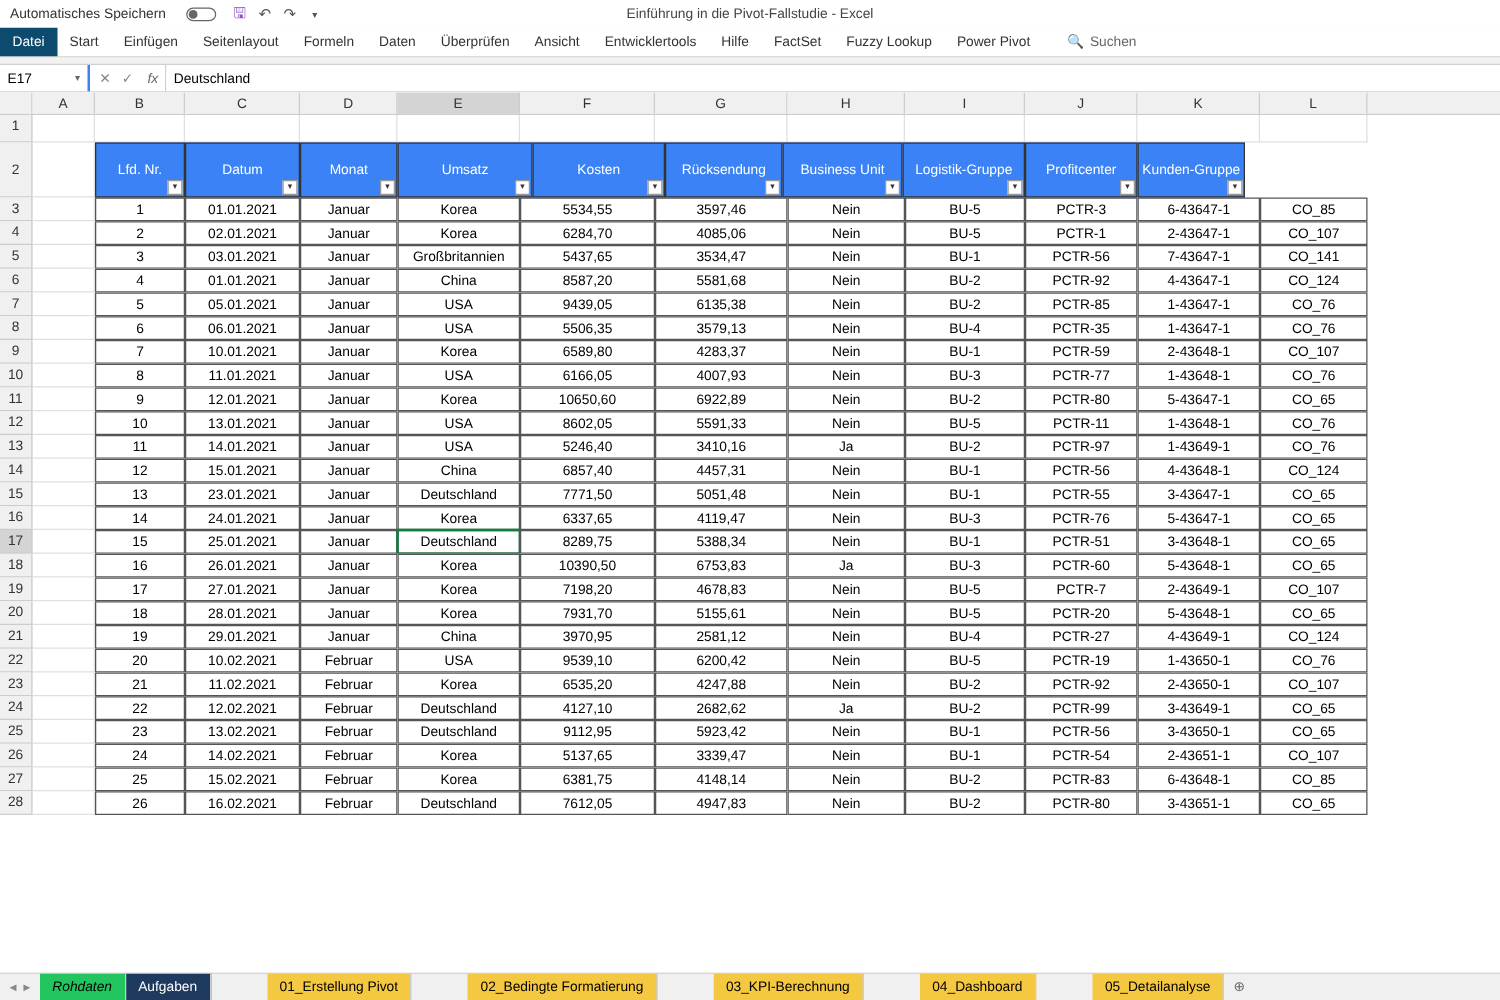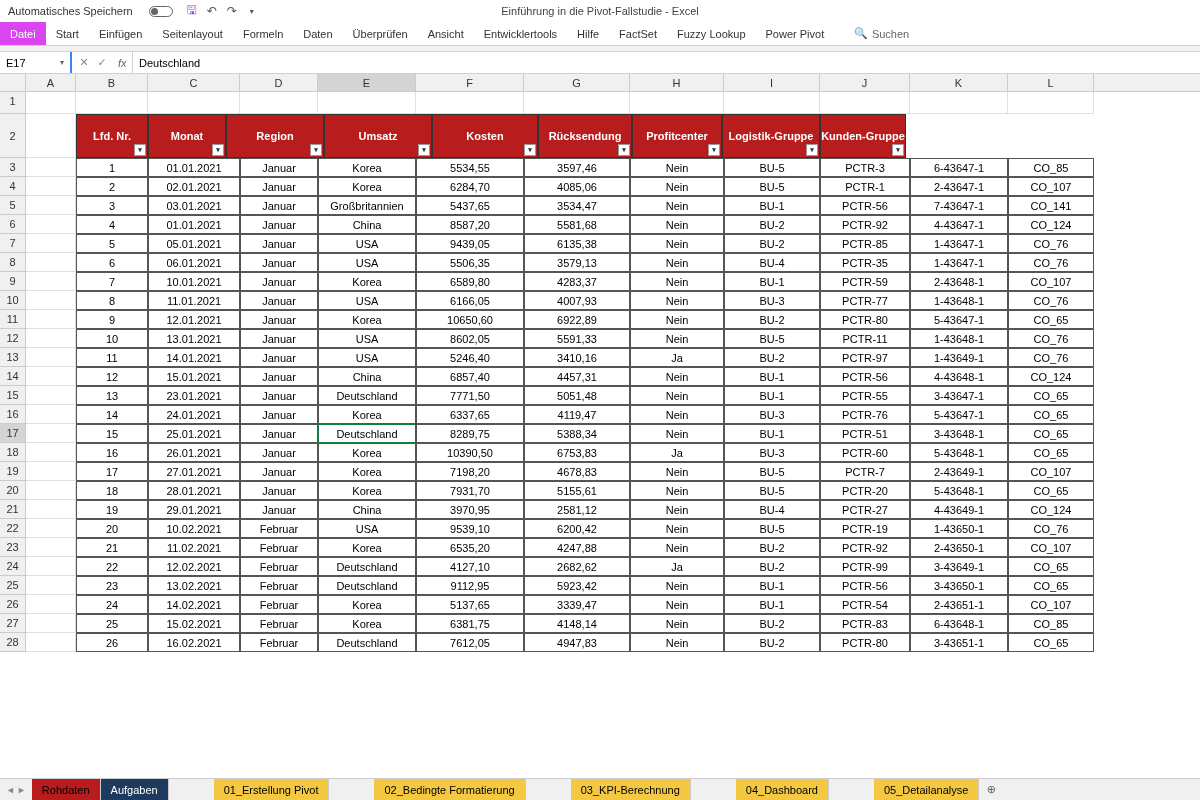--- a/index.html
+++ b/index.html
@@ -11,21 +11,21 @@
 .toggle { width: 24px; height: 11px; border: 1px solid #666; border-radius: 6px; position: relative; display: inline-block; }
 .toggle::after { content: ''; position: absolute; width: 7px; height: 7px; border-radius: 50%; background: #666; top: 1px; left: 1px; }
 .qat { display: flex; gap: 6px; margin-left: 12px; align-items: center; }
 .qat-icon { width: 14px; height: 14px; display: flex; align-items: center; justify-content: center; font-size: 12px; color: #555; cursor: pointer; }
 .save-icon { color: #8e4ec6; }
 .doc-title { position: absolute; left: 50%; transform: translateX(-50%); font-size: 11px; color: #444; }
 
 
 .ribbon-tabs { height: 24px; background: #fff; display: flex; align-items: center; border-bottom: 1px solid #d0d0d0; font-size: 11px; }
 .ribbon-tab { padding: 0 10px; height: 100%; display: flex; align-items: center; cursor: pointer; color: #333; }
-.ribbon-tab.active { background: #d946ef; color: #fff; }
+.ribbon-tab.active { background: #0c4a6e; color: #fff; }
 .search-box { margin-left: 20px; display: flex; align-items: center; gap: 4px; color: #666; font-size: 11px; }
 
 
 .ribbon-content { height: 6px; background: #f3f2f1; border-bottom: 1px solid #d0d0d0; }
 
 
 .formula-bar { height: 22px; background: #fff; display: flex; align-items: center; border-bottom: 1px solid #d0d0d0; font-size: 11px; }
 .name-box { width: 72px; border-right: 2px solid #3b82f6; padding: 0 6px; height: 100%; display: flex; align-items: center; position: relative; }
 .name-box-dd { font-size: 8px; color: #666; margin-left: auto; }
 .fx-btns { display: flex; gap: 2px; padding: 0 4px; border-right: 1px solid #d0d0d0; height: 100%; align-items: center; }
@@ -44,38 +44,38 @@
 
 
 .row { display: flex; height: 19px; }
 .row-h { width: 26px; border-right: 1px solid #ccc; border-bottom: 1px solid #ccc; background: #f0f0f0; text-align: center; font-size: 11px; color: #333; line-height: 19px; }
 .row-h.sel { background: #d4d4d4; }
 .cell { border-right: 1px solid #e0e0e0; border-bottom: 1px solid #e0e0e0; font-size: 11px; line-height: 19px; padding: 0 4px; overflow: hidden; white-space: nowrap; }
 
 
 .row1 { height: 22px; }
 .row2 { height: 44px; }
-.thead { background: #b91c1c; color: #fff; font-weight: 700; text-align: center; border: 1px solid #333; display: flex; align-items: center; justify-content: center; position: relative; font-size: 11px; line-height: 1.1; }
+.thead { background: #3b82f6; color: #fff; font-weight: 400; text-align: center; border: 1px solid #333; display: flex; align-items: center; justify-content: center; position: relative; font-size: 11px; line-height: 1.1; }
 .thead .filter { position: absolute; right: 1px; bottom: 1px; width: 12px; height: 12px; background: #fff; border: 1px solid #999; font-size: 7px; color: #333; display: flex; align-items: center; justify-content: center; cursor: pointer; }
 .tcell { border: 1px solid #555; text-align: center; background: #fff; }
 .selected-cell { outline: 2px solid #107c41; outline-offset: -1px; }
 
 
 .cA { width: 50px; } .cB { width: 72px; } .cC { width: 92px; } .cD { width: 78px; }
 .cE { width: 98px; } .cF { width: 108px; } .cG { width: 106px; } .cH { width: 94px; }
 .cI { width: 96px; } .cJ { width: 90px; } .cK { width: 98px; } .cL { width: 86px; }
 
 
 .sheet-tabs { height: 22px; background: #f0f0f0; display: flex; align-items: center; border-top: 1px solid #ccc; font-size: 11px; }
 .sheet-nav { display: flex; gap: 2px; padding: 0 6px; }
 .sheet-nav span { cursor: pointer; color: #888; font-size: 9px; }
 .sheet-tab { padding: 0 10px; height: 100%; display: flex; align-items: center; border-right: 1px solid #ccc; cursor: pointer; background: #fff; }
 .sheet-tab.active { background: #1f3a5f; color: #fff; }
 .sheet-tab.yellow { background: #f5c842; margin-left: 45px; }
-.sheet-tab.rohdaten { background: #b91c1c; }
+.sheet-tab.rohdaten { background: #22c55e; font-style: italic; }
 .add-sheet { width: 24px; text-align: center; cursor: pointer; color: #666; }
 </style>
 </head>
 <body>
 
 <div class="titlebar">
   <div class="autosave">
     <span>Automatisches Speichern</span>
     <span class="toggle"></span>
   </div>
@@ -155,27 +155,28 @@
         <div class="cell cH"></div>
         <div class="cell cI"></div>
         <div class="cell cJ"></div>
         <div class="cell cK"></div>
         <div class="cell cL"></div>
       </div>
       <div class="row row2">
         <div class="row-h" style="line-height: 44px;">2</div>
         <div class="cell cA"></div>
         <div class="thead cB">Lfd. Nr.<span class="filter">▾</span></div>
+        <div class="thead cC">Datum<span class="filter">▾</span></div>
         <div class="thead cD">Monat<span class="filter">▾</span></div>
-        <div class="thead cE">Region<span class="filter">▾</span></div>
         <div class="thead cF">Umsatz<span class="filter">▾</span></div>
         <div class="thead cG">Kosten<span class="filter">▾</span></div>
         <div class="thead cH">Rücksendung<span class="filter">▾</span></div>
+        <div class="thead cI">Business Unit<span class="filter">▾</span></div>
+        <div class="thead cK">Logistik-Gruppe<span class="filter">▾</span></div>
         <div class="thead cJ">Profitcenter<span class="filter">▾</span></div>
-        <div class="thead cK">Logistik-Gruppe<span class="filter">▾</span></div>
         <div class="thead cL">Kunden-Gruppe<span class="filter">▾</span></div>
       </div>
       <div class="row">
         <div class="row-h">3</div>
         <div class="cell cA"></div>
         <div class="cell tcell cB">1</div>
         <div class="cell tcell cC">01.01.2021</div>
         <div class="cell tcell cD">Januar</div>
         <div class="cell tcell cE">Korea</div>
         <div class="cell tcell cF">5534,55</div>

